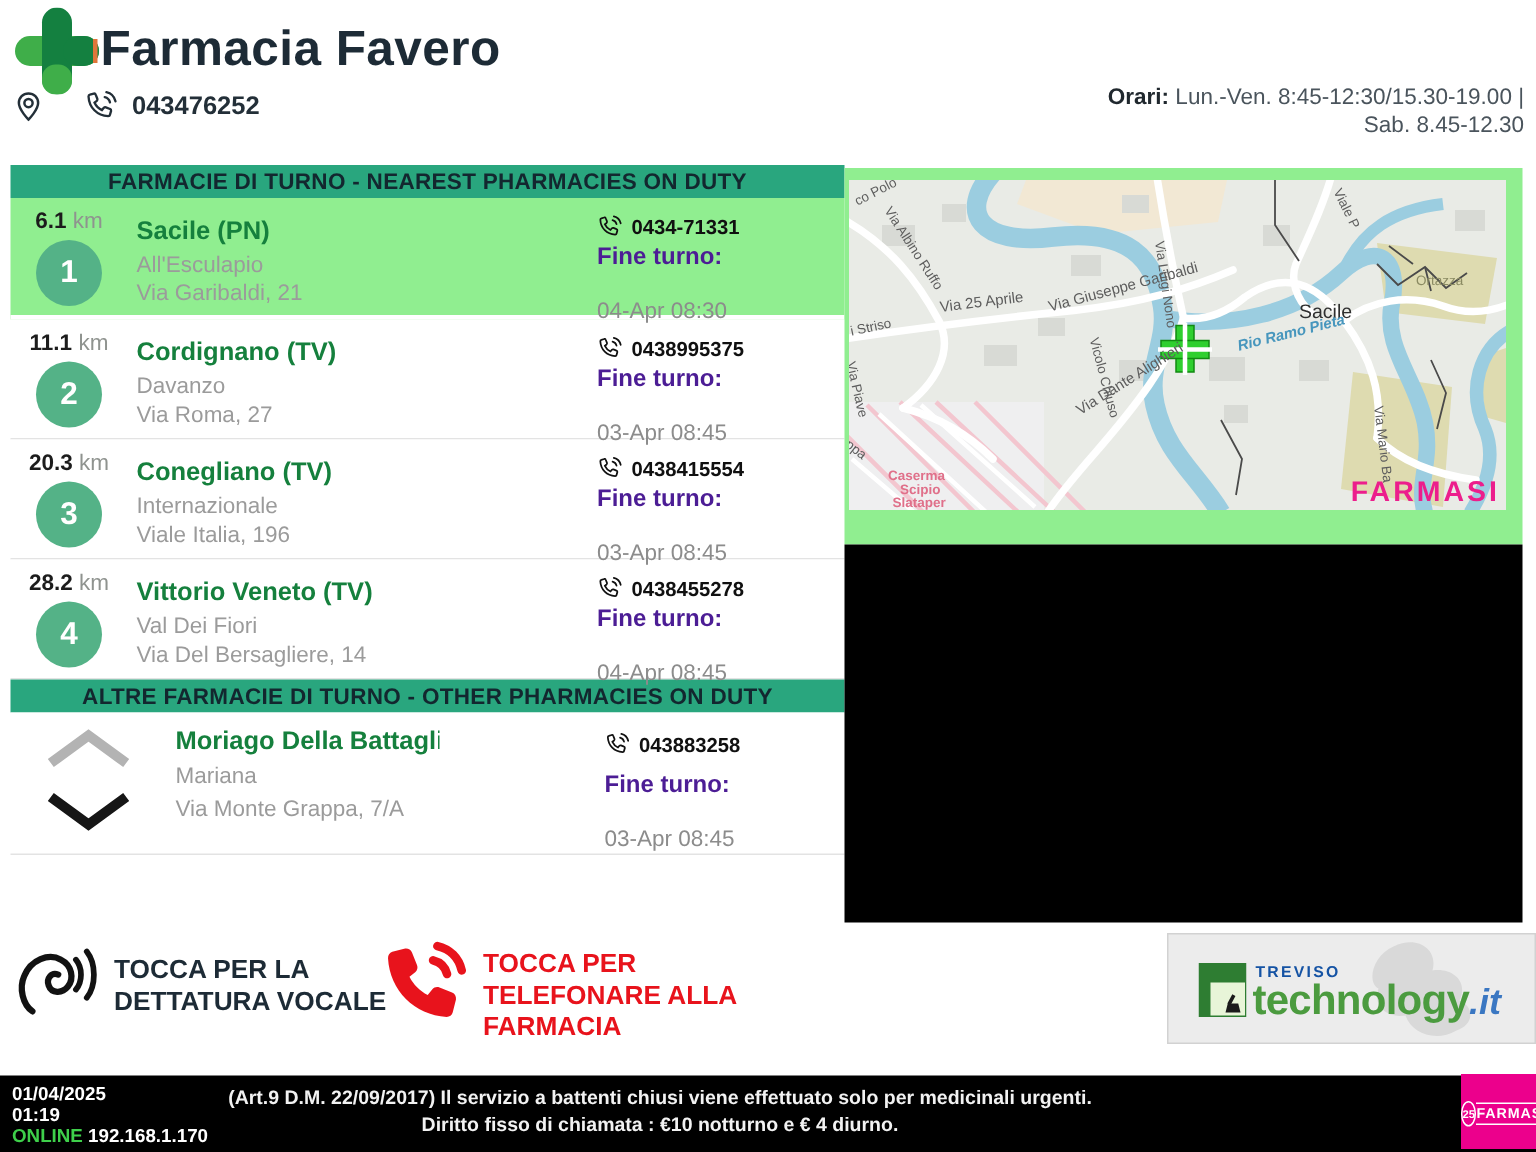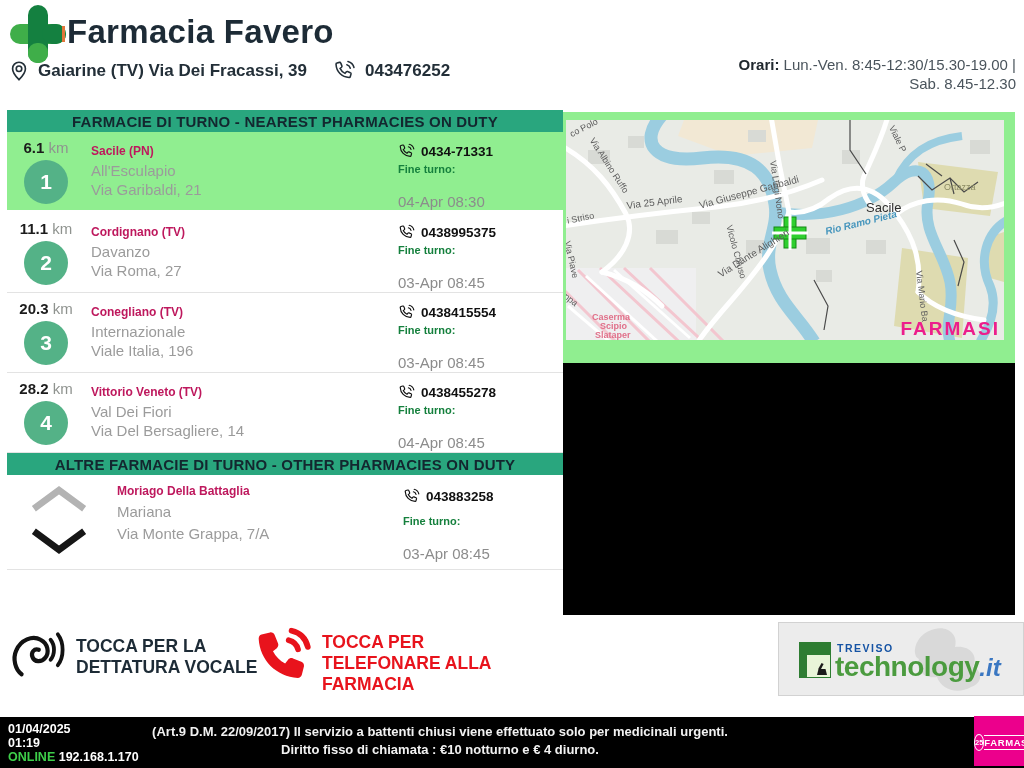--- a/index.html
+++ b/index.html
@@ -25,26 +25,26 @@
   .row { display:flex; height:80px; border-bottom:1px solid #e3e3e3; background:#fff; }
   .row.hl { background:#90ee90; border-bottom:3px solid #fff; height:81px; }
   .col-km { width:78px; padding-top:7px; text-align:center; flex:none; }
   .km-line { font-size:15px; }
   .km-val { font-weight:700; color:#1c1c1c; }
   .km-unit { color:#8f938f; }
   .badge { width:44px; height:44px; border-radius:50%; background:#54b287; color:#fff;
            font-size:21px; font-weight:700; display:flex; align-items:center; justify-content:center;
            margin:4px auto 0; }
   .col-info { flex:1; padding:12px 0 0 6px; }
-  .city { font-size:12px; font-weight:700; color:#be185d; margin-bottom:3px; }
+  .city { font-size:17px; font-weight:700; color:#15803d; margin-bottom:3px; }
   .sub { font-size:15px; color:#9b9b9b; line-height:19px; }
   .col-right { width:165px; padding-top:11px; flex:none; }
   .phone-line { display:flex; align-items:center; gap:5px; font-size:13.5px; font-weight:700; color:#101010; }
   .icon-phone { width:18px; height:17px; color:#111; flex:none; }
-  .fine-label { font-size:11px; font-weight:700; color:#15803d; margin-top:3px; }
+  .fine-label { font-size:16px; font-weight:700; color:#4c1d95; margin-top:3px; }
   .fine-date { font-size:15px; color:#8c8c8c; margin-top:18px; }
 
   .other-row { display:flex; height:95px; border-bottom:1px solid #e3e3e3; background:#fff; }
   .col-chev { width:104px; flex:none; padding-top:10px; text-align:center; }
   .chev-btn { display:block; width:58px; height:28px; margin:0 auto; background:none; border:none; cursor:pointer; }
   .chev-btn svg { width:58px; height:28px; }
   .chev-up { color:#b3b3b3; margin-bottom:14px; }
   .chev-down { color:#161616; }
   .chev-down svg { transform:rotate(180deg); }
   .city-clip { width:176px; overflow:hidden; white-space:nowrap; }
@@ -137,21 +137,20 @@
     <rect x="18" y="38" width="20" height="20" rx="9" fill="#3fae49"></rect>
     <rect x="32" y="19" width="24" height="20" rx="10" fill="#148040"></rect>
   </svg>
   <div id="logo-accent" class="abs"></div>
   <div id="page-title" class="abs">Farmacia Favero</div>
 
   <div id="address-bar" class="abs">
     <svg width="22" height="22" viewBox="0 0 24 24" style="color:#232f38">
         <use href="#sym-pin"></use>
       </svg>
-    <span>Gaiarine (TV) Via Dei Fracassi, 39</span>
     <span class="sp"></span>
     <svg width="24" height="22" viewBox="0 0 26 24" style="color:#232f38">
         <use href="#sym-phone-out"></use>
       </svg>
     <span>043476252</span>
   </div>
 
   <div id="hours" class="abs">
     <div><b>Orari:</b>
       <span>Lun.-Ven. 8:45-12:30/15.30-19.00 |</span></div>

